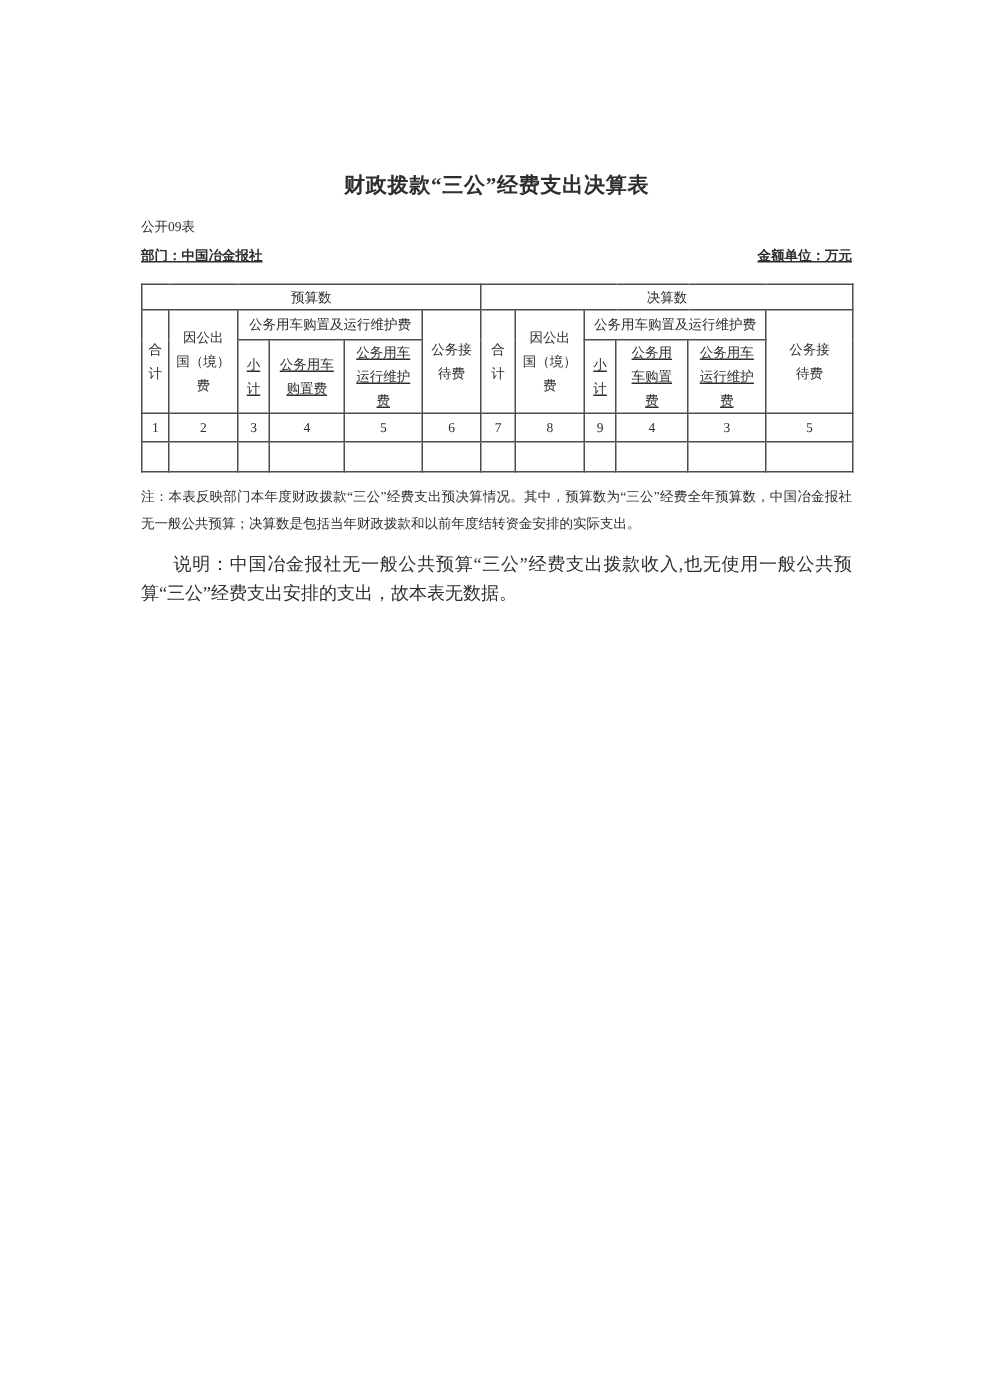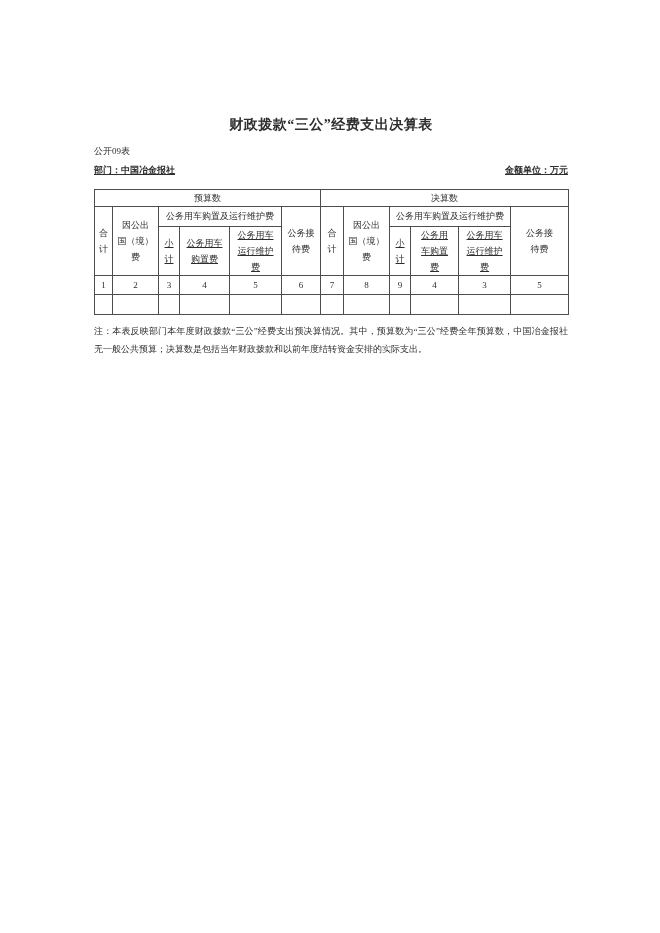--- a/index.html
+++ b/index.html
@@ -176,14 +176,15 @@
       <td></td>
       <td></td>
       <td></td>
       <td></td>
     </tr>
   </tbody>
     </table>
 
   <p class="note">注：本表反映部门本年度财政拨款“三公”经费支出预决算情况。其中，预算数为“三公”经费全年预算数，中国冶金报社无一般公共预算；决算数是包括当年财政拨款和以前年度结转资金安排的实际支出。</p>
 
+  <p class="explanation">说明：中国冶金报社无一般公共预算“三公”经费支出拨款收入,也无使用一般公共预算“三公”经费支出安排的支出，故本表无数据。</p>
 
 </div>
 
 </body></html>

